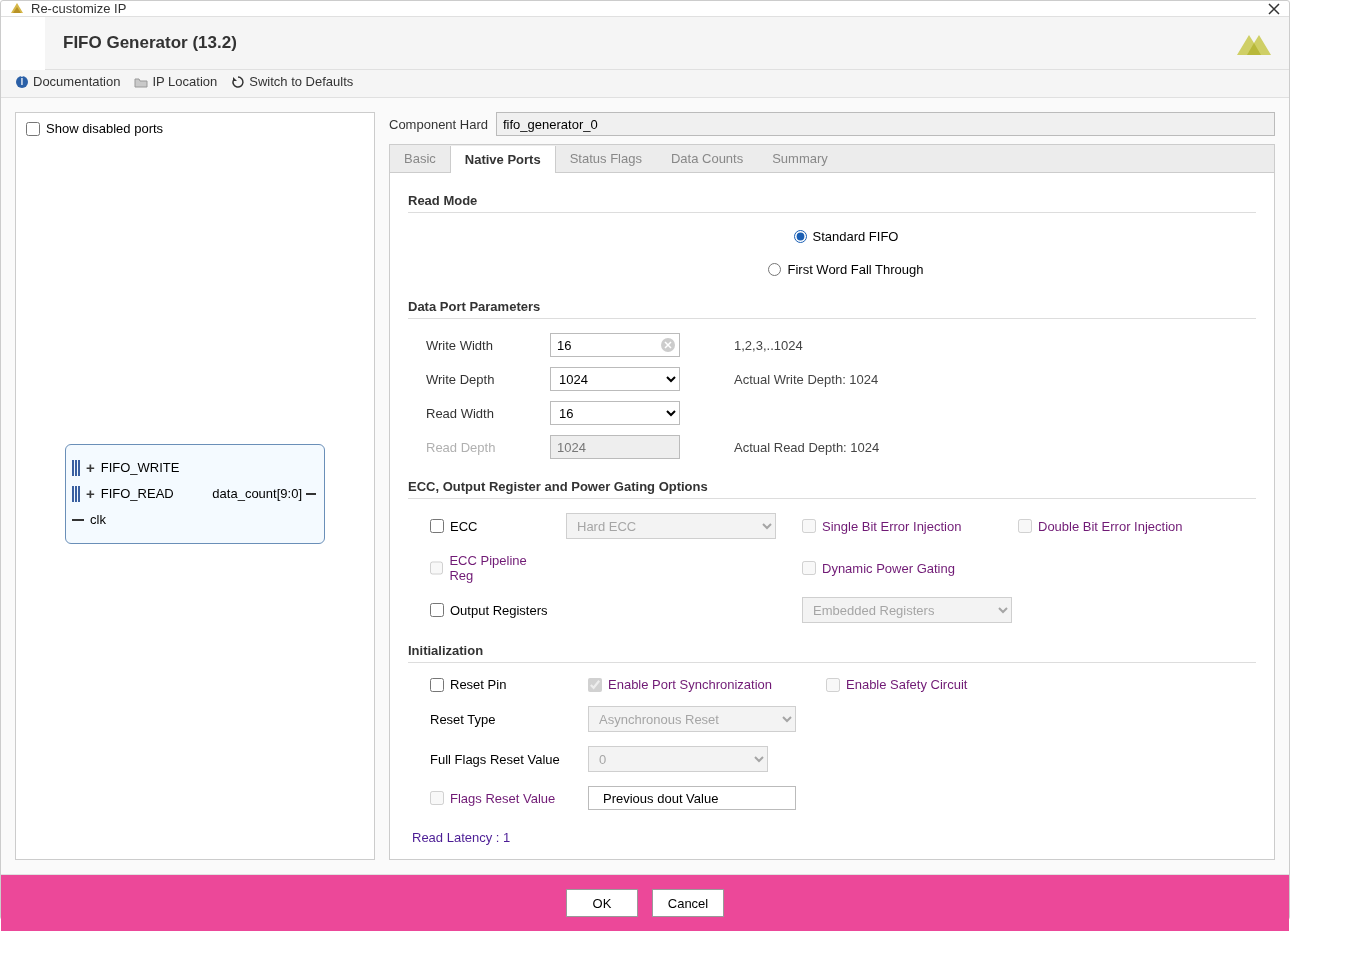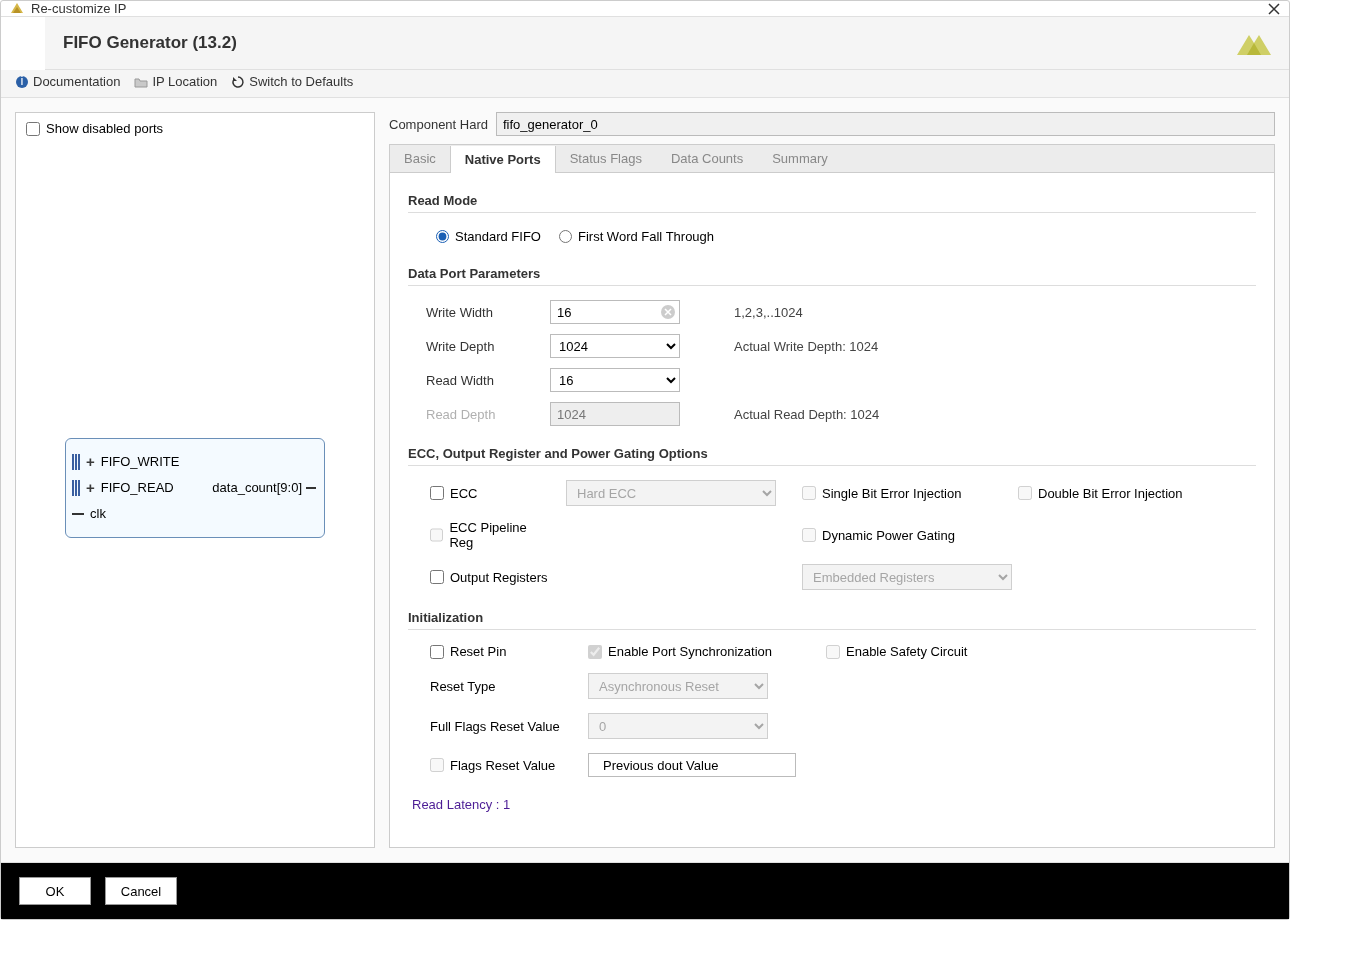--- a/index.html
+++ b/index.html
@@ -48,49 +48,49 @@
 .tabs { display: flex; border: 1px solid #ccc; background: #ececec; }
 .tab { padding: 6px 14px; color: #888; cursor: pointer; border-right: 1px solid transparent; }
 .tab.active { background: #fff; color: #333; font-weight: 600; border-right:1px solid #ccc; border-left:1px solid #ccc; margin-left:-1px; position:relative; top:1px;}
 .tab:first-child.active{margin-left:0;border-left:none;}
 
 .tabcontent { flex:1; background:#fff; border:1px solid #ccc; border-top:none; padding: 14px 18px; overflow:auto;}
 
 .section-title { font-weight: bold; color: #333; margin: 6px 0 4px 0; }
 .section-hr { border: none; border-top: 1px solid #ddd; margin-bottom: 10px; }
 
-.radio-row { display:flex; gap:18px; padding:6px 0 16px 28px; align-items:center;}
+.radio-row { display:flex; gap:18px; padding:6px 0 16px 28px; align-items:center;flex-direction:column;}
 .radio { display:flex; align-items:center; gap:6px; }
 .radio input[type=radio]{ accent-color:#1a5fb4; }
 
 .form-grid { display:grid; grid-template-columns: 110px 170px auto; column-gap: 14px; row-gap: 10px; padding:4px 0 14px 18px; align-items:center;}
 .form-grid label{ color:#333; white-space:nowrap; }
 .form-grid label.disabled{ color:#b0b0b0; }
 .txt { height:24px; border:1px solid #bbb; padding:2px 6px; width:130px;}
 .txt.with-clear{ width:100%; }
 .input-wrap{ position:relative; width:130px;}
 .input-wrap .clearx{ position:absolute; right:4px; top:4px; width:16px;height:16px; color:#999; cursor:pointer; }
 .sel { height:24px; border:1px solid #bbb; padding:2px 4px; width:130px; background:#fff;}
 .sel.disabled, .txt.disabled, input[disabled]{ background:#eee; color:#777; }
 .hint{ color:#444; }
 
 .chk-line { display:flex; align-items:center; gap:6px; }
-.chk-line.disabled label, .chk-line.disabled span{ color:#000000; }
+.chk-line.disabled label, .chk-line.disabled span{ color:#701a75; }
 input[type=checkbox]{ width:14px; height:14px; accent-color:#1a5fb4; }
 
 .ecc-grid{ display:grid; grid-template-columns: 120px 220px 200px 200px; column-gap:16px; row-gap:14px; padding:4px 0 14px 22px; align-items:center;}
 .sel-wide{ height:26px; border:1px solid #bbb; background:#eee; width:210px; padding:2px 6px;}
 
 .init-grid { display:grid; grid-template-columns: 140px 220px 200px; column-gap:18px; row-gap:14px; padding:4px 0 14px 22px; align-items:center;}
 .init-grid .label2{white-space:nowrap;}
 
 .readlat { padding: 6px 0 0 4px; color:#4c1d95; }
 
 
-.footer { display:flex; justify-content:flex-start; gap:14px; padding: 14px 18px; border-top:1px solid #e0e0e0; background:#000000;}
+.footer { display:flex; justify-content:center; gap:14px; padding: 14px 18px; border-top:1px solid #e0e0e0; background:#ec4899;}
 .btn { min-width:72px; height:28px; border:1px solid #999; background:#fff; cursor:pointer; }
 
 svg { display:block; }
 </style>
 </head>
 <body>
 
 <div class="window">
 
   <div class="titlebar">
@@ -296,21 +296,21 @@
           <div class="chk-line disabled">
             <input type="checkbox" checked="" disabled="" style="">
             <span class="label2">Enable Port Synchronization</span>
           </div>
           <div class="chk-line disabled">
             <input type="checkbox" disabled="" style="">
             <span>Enable Safety Circuit</span>
           </div>
 
           <label>Reset Type</label>
-          <select class="sel-wide" disabled="" style="width:180px">
+          <select class="sel-wide" disabled="" style="width:208px">
             <option>Asynchronous Reset</option>
           </select>
           <span></span>
 
           <label>Full Flags Reset Value</label>
           <select class="sel-wide" disabled="" style="width:180px">
             <option>0</option>
           </select>
           <span></span>
 

